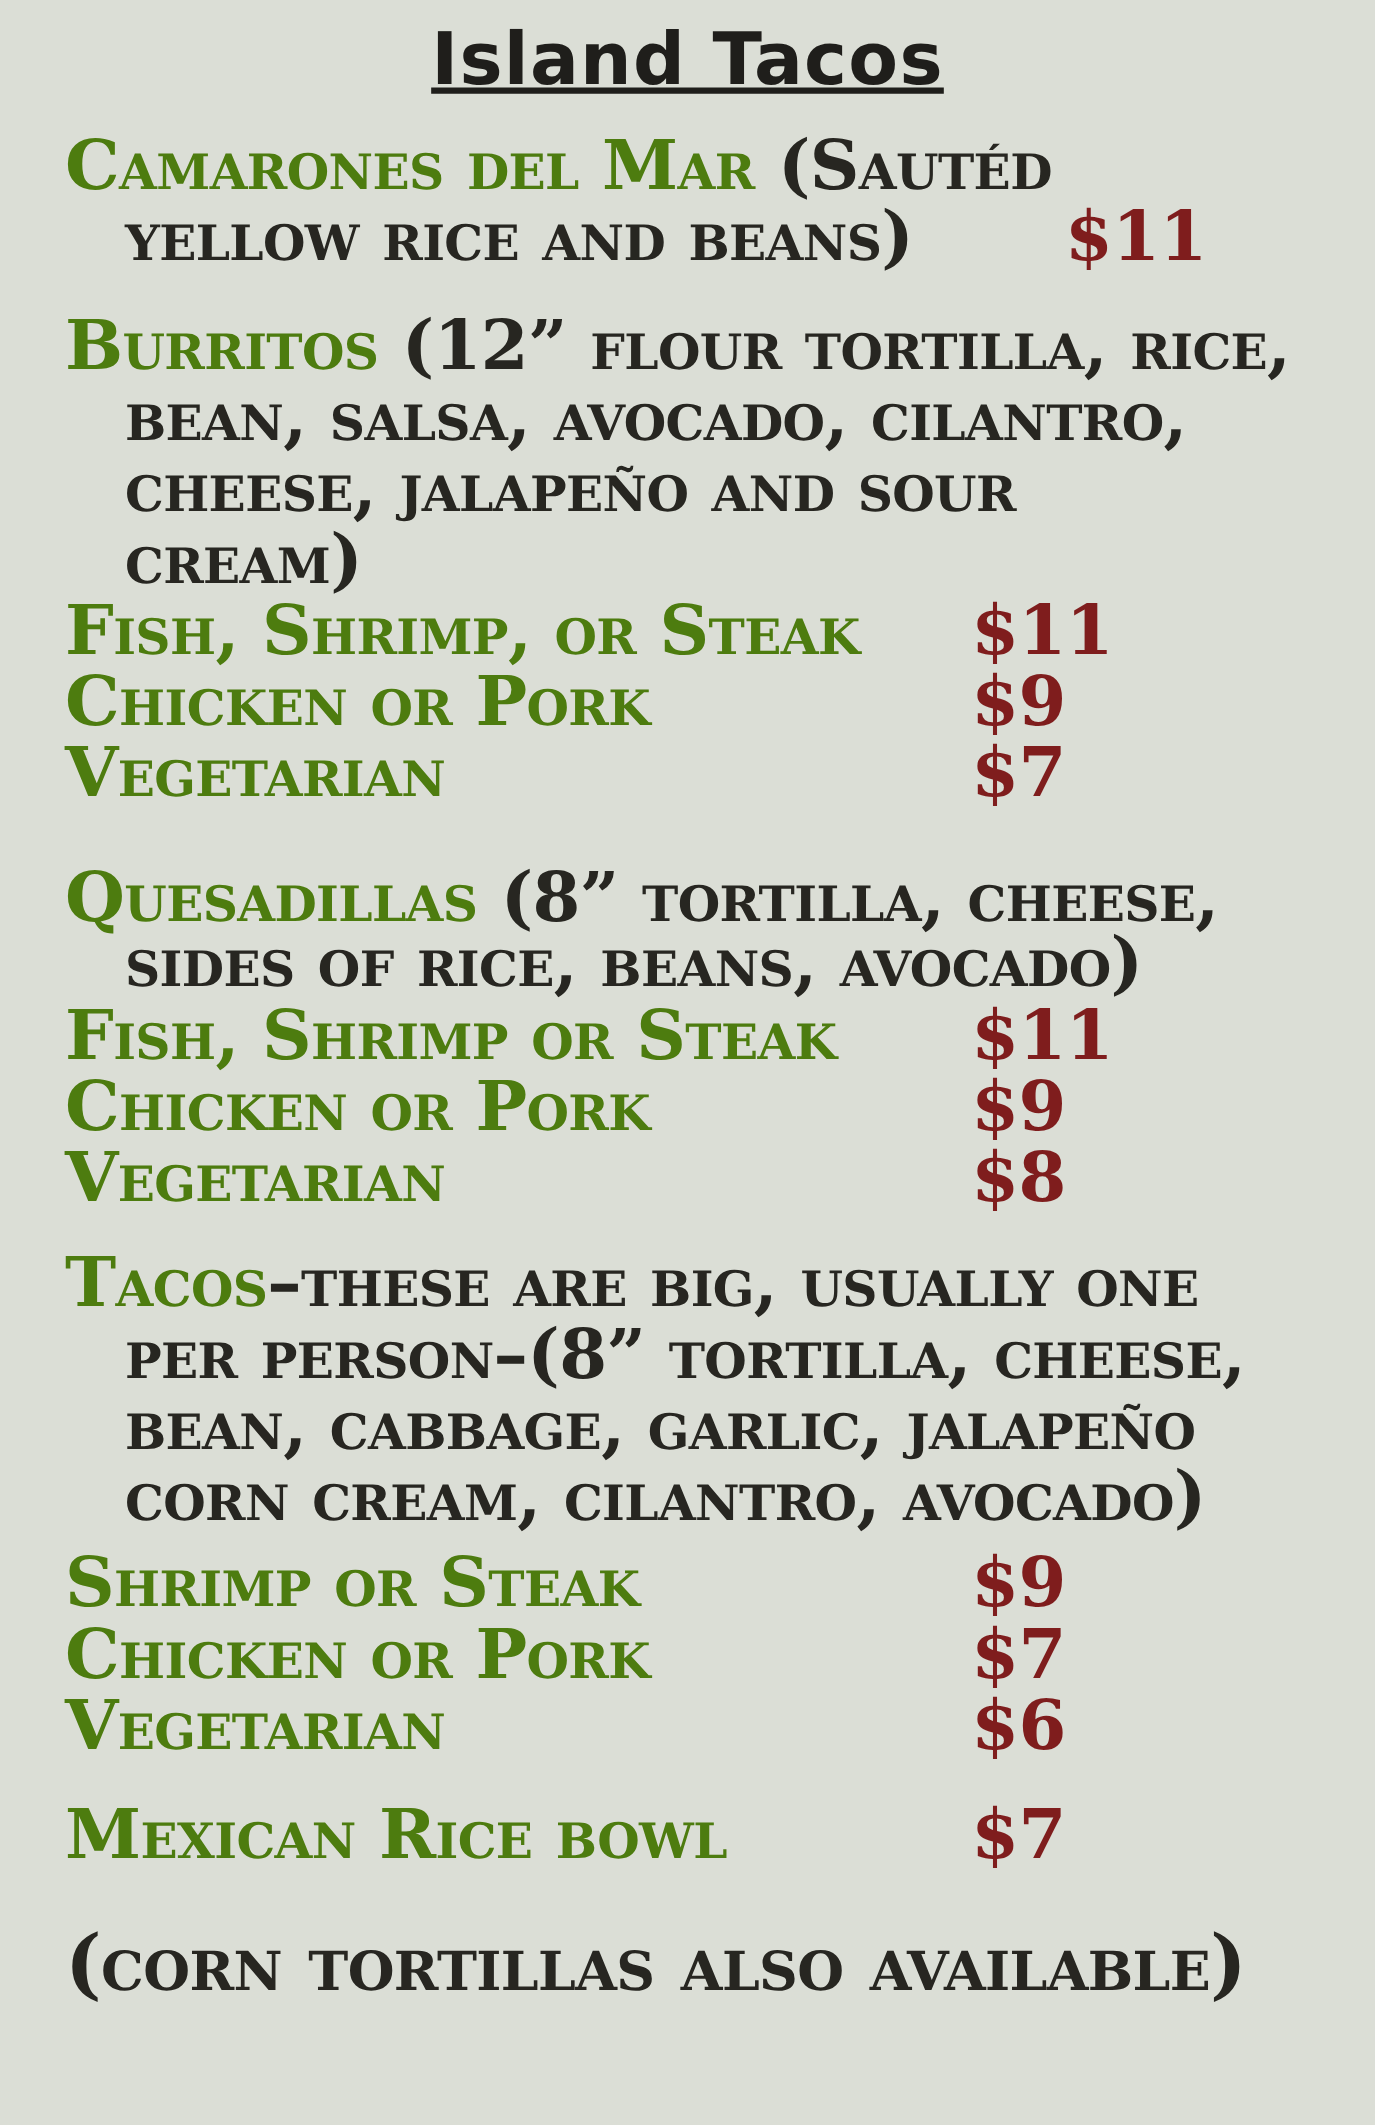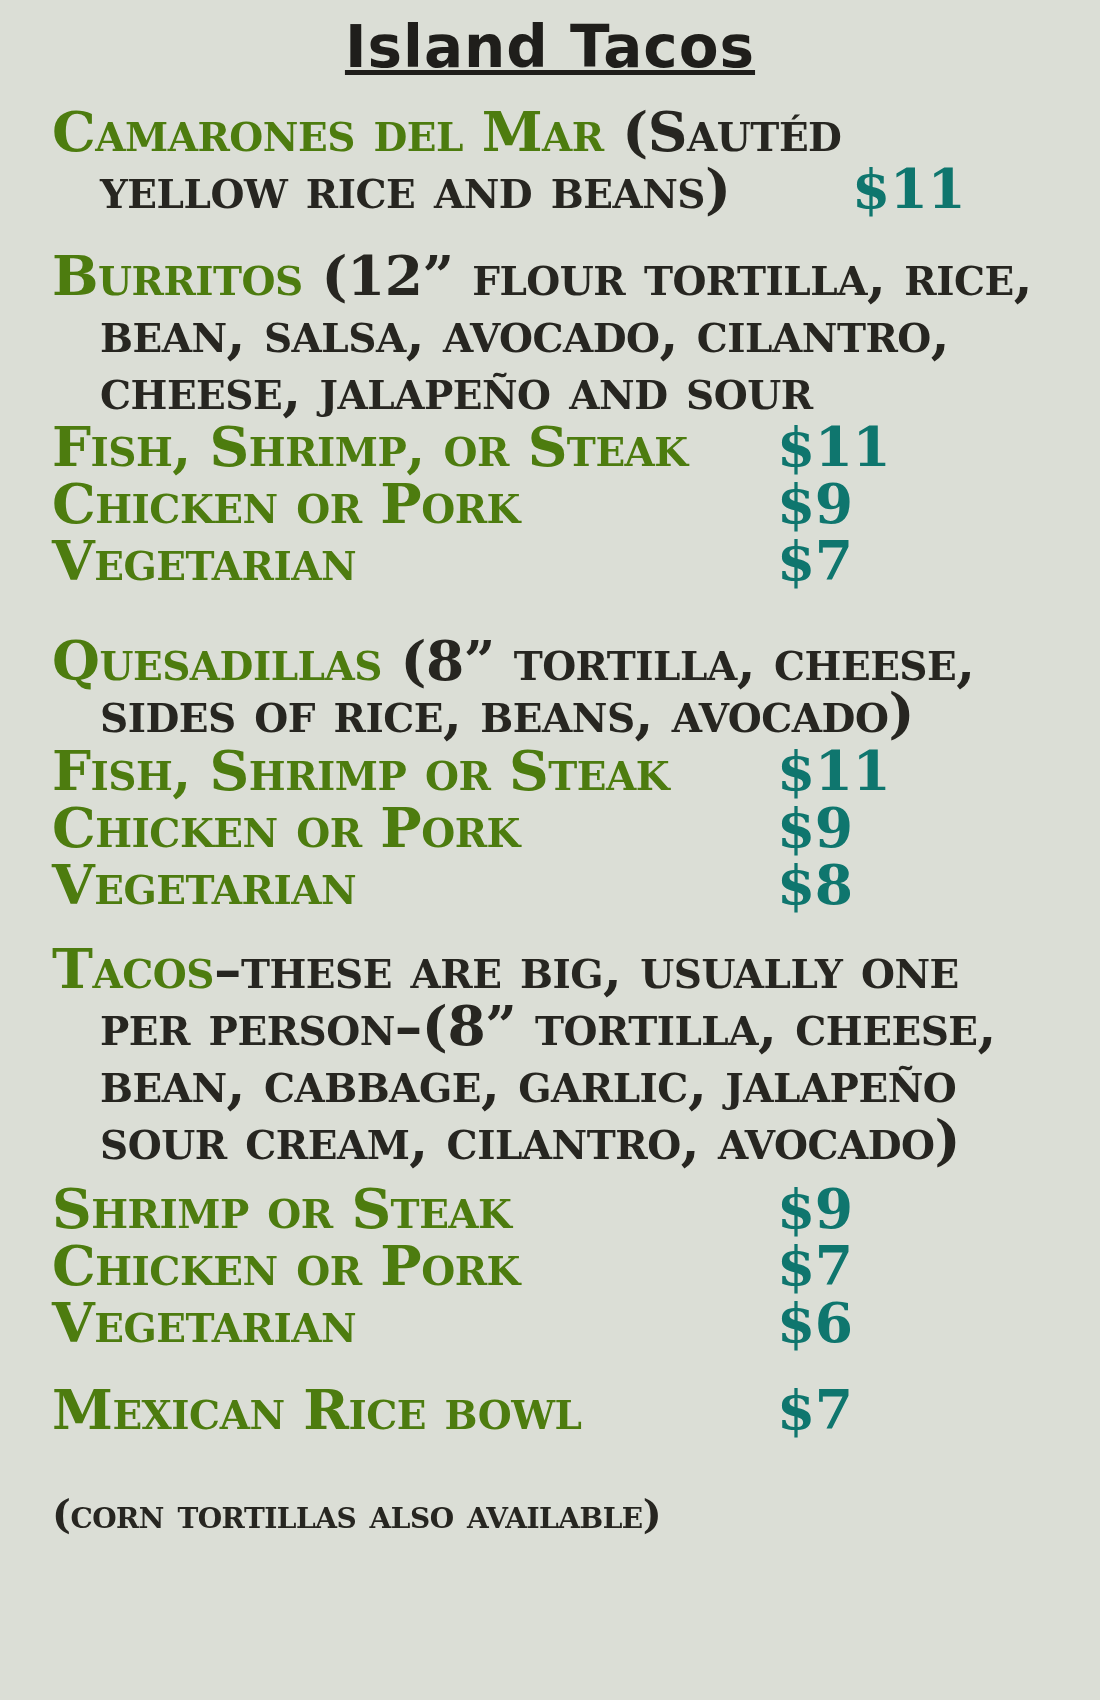--- a/index.html
+++ b/index.html
@@ -33,69 +33,70 @@
     letter-spacing: -0.5px;
     font-variant: small-caps;
     white-space: nowrap;
   }
   .indent { padding-left: 48px; }
   .red { color: #4d7c0f; }
   .price {
     position: absolute;
     left: 725px;
     top: 0;
-    color: #0f766e;
+    color: #7f1d1d;
   }
   .price-far { left: 800px; }
   .tight { line-height: 48px; }
   .block-burritos { margin-top: 30px; }
   .block-quesadillas { margin-top: 43px; }
   .rows-quesadillas { margin-top: 5px; }
   .block-tacos { margin-top: 27px; }
   .rows-tacos { margin-top: 12px; }
   .block-ricebowl { margin-top: 30px; }
   .block-footnote { margin-top: 47px; }
-  .footnote-line { font-size: 40px; }
+  .footnote-line { font-size: 62px; }
 </style>
 </head>
 <body>
 
 <div class="title">Island Tacos</div>
 
 <div class="menu">
 
   <div>
     <div class="line"><span class="red">Camarones del Mar</span><span> (Sautéd</span></div>
     <div class="line indent"><span>yellow rice and beans)</span><span class="price price-far">$11</span></div>
   </div>
 
   <div class="block-burritos">
     <div class="line"><span class="red">Burritos</span><span> (12” flour tortilla, rice,</span></div>
     <div class="line indent">bean, salsa, avocado, cilantro,</div>
     <div class="line indent">cheese, jalapeño and sour</div>
+    <div class="line indent">cream)</div>
     <div class="line"><span class="red">Fish, Shrimp, or Steak</span><span class="price">$11</span></div>
     <div class="line"><span class="red">Chicken or Pork</span><span class="price">$9</span></div>
     <div class="line"><span class="red">Vegetarian</span><span class="price">$7</span></div>
   </div>
 
   <div class="block-quesadillas">
     <div class="line"><span class="red">Quesadillas</span><span> (8” tortilla, cheese,</span></div>
     <div class="line indent tight">sides of rice, beans, avocado)</div>
     <div class="rows-quesadillas">
       <div class="line"><span class="red">Fish, Shrimp or Steak</span><span class="price">$11</span></div>
       <div class="line"><span class="red">Chicken or Pork</span><span class="price">$9</span></div>
       <div class="line"><span class="red">Vegetarian</span><span class="price">$8</span></div>
     </div>
   </div>
 
   <div class="block-tacos">
     <div class="line"><span class="red">Tacos</span><span>–these are big, usually one</span></div>
     <div class="line indent">per person–(8” tortilla, cheese,</div>
     <div class="line indent">bean, cabbage, garlic, jalapeño</div>
-    <div class="line indent">sour cream, cilantro, avocado)</div>
+    <div class="line indent">corn cream, cilantro, avocado)</div>
     <div class="rows-tacos">
       <div class="line"><span class="red">Shrimp or Steak</span><span class="price">$9</span></div>
       <div class="line"><span class="red">Chicken or Pork</span><span class="price">$7</span></div>
       <div class="line"><span class="red">Vegetarian</span><span class="price">$6</span></div>
     </div>
   </div>
 
   <div class="block-ricebowl">
     <div class="line"><span class="red">Mexican Rice bowl</span><span class="price">$7</span></div>
   </div>

